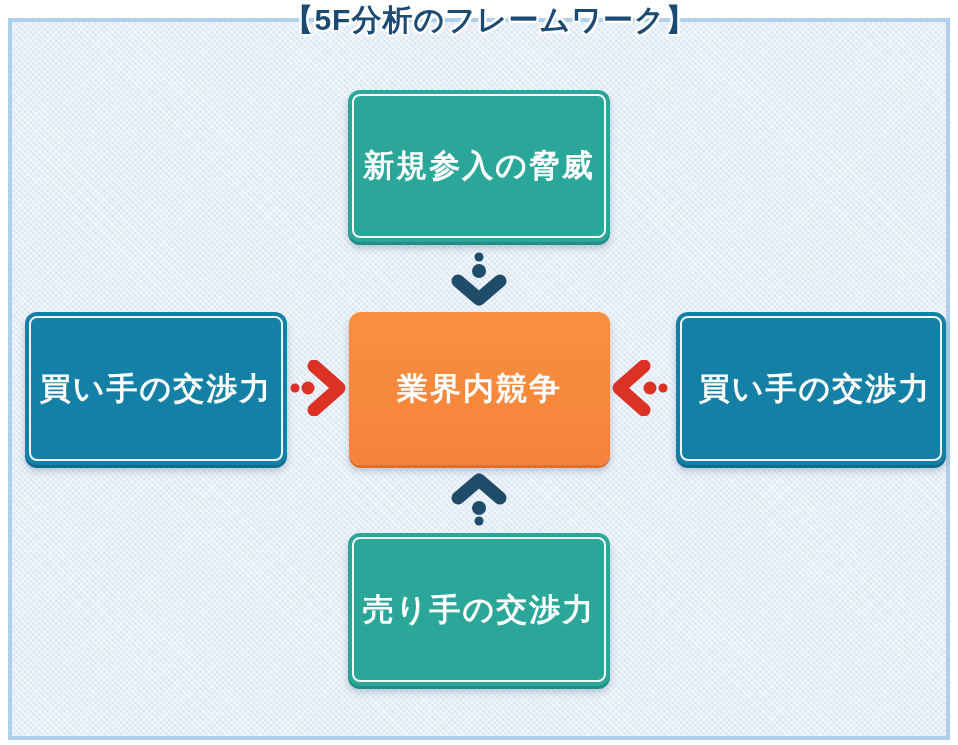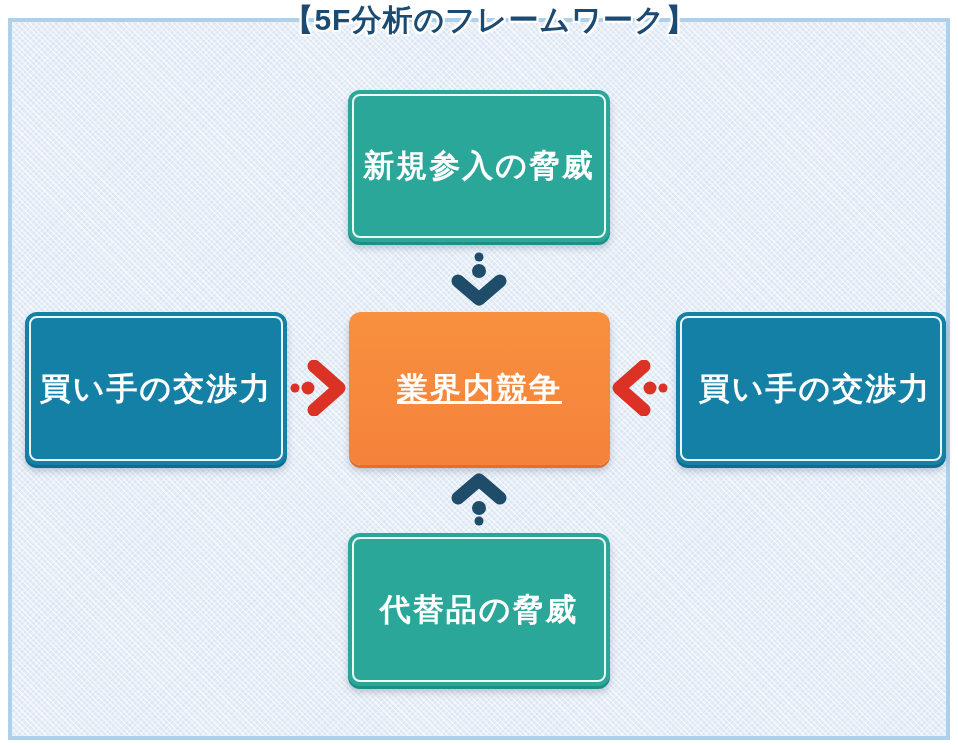--- a/index.html
+++ b/index.html
@@ -43,21 +43,20 @@
     background:#2ba79a;
     box-shadow:0 3px 0 #1e8f85, 0 6px 7px rgba(90,110,140,.35);
   }
   .blue{
     background:#1580a5;
     box-shadow:0 3px 0 #0f6d90, 0 6px 7px rgba(90,110,140,.35);
   }
   .orange{
     background:linear-gradient(#f8903f,#f5823a);
     box-shadow:0 3px 0 #e2702c, 0 6px 7px rgba(90,110,140,.35);
-    text-decoration:underline;
   }
   .box-top{left:348px;top:90px;width:262px;height:152px;}
   .box-center{left:349px;top:312px;width:261px;height:153px;}
   .box-left{left:25px;top:312px;width:262px;height:153px;}
   .box-right{left:676px;top:312px;width:262px;height:153px;padding-left:8px;}
   .box-bottom{left:348px;top:533px;width:262px;height:153px;}
   .arrow{position:absolute;z-index:1;}
   .arrow-top{left:449px;top:248px;}
   .arrow-bottom{left:449px;top:470px;}
   .arrow-left{left:288px;top:360px;}
@@ -86,21 +85,21 @@
     <span>業界内競争</span>
   </div>
 
   <div class="box blue box-right">
     <div class="inner"></div>
     <span>買い手の交渉力</span>
   </div>
 
   <div class="box teal box-bottom">
     <div class="inner"></div>
-    <span>代替品の脅威</span>
+    <span>売り手の交渉力</span>
   </div>
 
   <svg class="arrow arrow-top" width="60" height="60" viewBox="0 0 60 60">
     <circle cx="30" cy="9" r="4.5" fill="#1f4c69"></circle>
     <circle cx="30" cy="23" r="7" fill="#1f4c69"></circle>
     <polyline points="9,33 30,51 51,33" fill="none" stroke-width="13" stroke-linecap="round" stroke-linejoin="round" stroke="#1f4c69"></polyline>
   </svg>
 
   <svg class="arrow arrow-bottom" width="60" height="60" viewBox="0 0 60 60">
     <polyline points="9,28 30,10 51,28" fill="none" stroke-width="13" stroke-linecap="round" stroke-linejoin="round" stroke="#1f4c69"></polyline>

